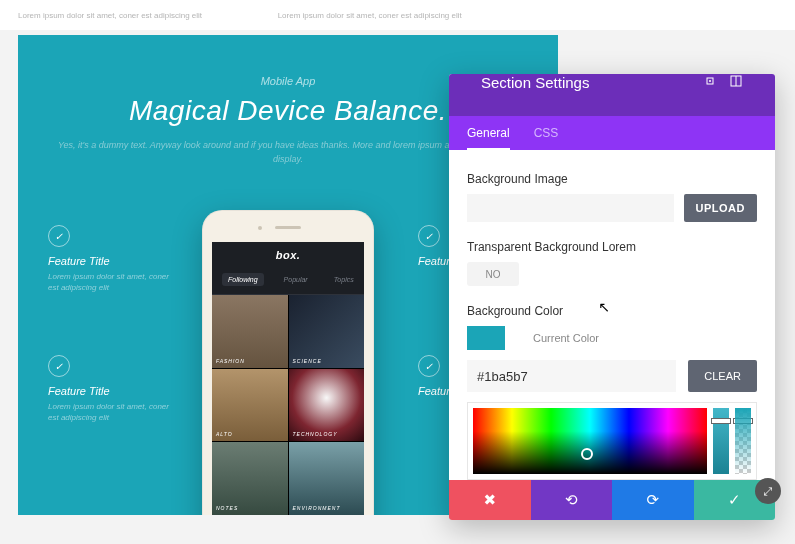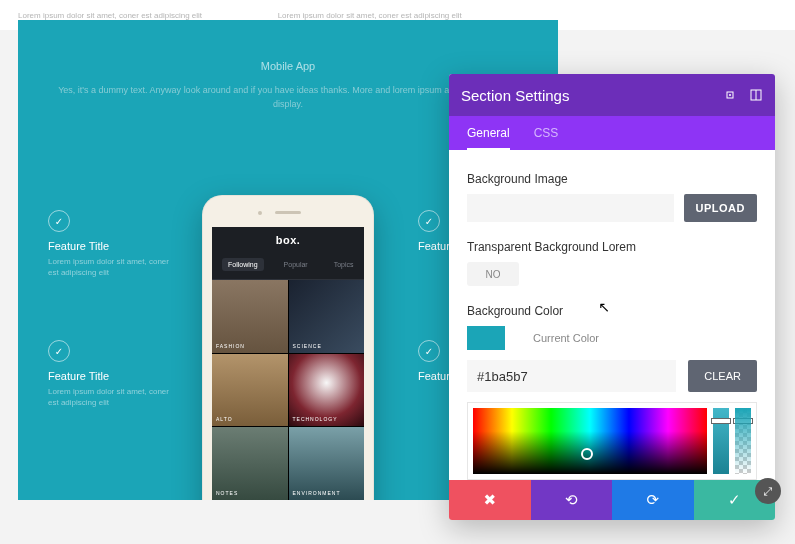--- a/index.html
+++ b/index.html
@@ -3,21 +3,21 @@
 <meta charset="utf-8">
 <style>
 * { margin: 0; padding: 0; box-sizing: border-box; }
 body { width: 795px; height: 544px; overflow: hidden; font-family: -apple-system, "Helvetica Neue", Arial, sans-serif; background: #f3f3f3; position: relative; }
 
 .page { width: 100%; height: 100%; position: relative; }
 
 .top-strip { height: 30px; background: #fff; display: flex; gap: 20px; padding: 0 18px; align-items: center; }
 .top-item { flex: 1; color: #b5b5b5; font-size: 8px; }
 
-.hero { position: absolute; top: 20px; left: 18px; width: 540px; height: 480px; background: #1ba5b7; color: #fff; padding: 40px 30px 20px; overflow: hidden; }
+.hero { position: absolute; top: 35px; left: 18px; width: 540px; height: 480px; background: #1ba5b7; color: #fff; padding: 40px 30px 20px; overflow: hidden; font-style: italic; }
 .hero-kicker { text-align: center; color: #d2eef2; font-size: 11px; opacity: .8; }
 .hero-title { text-align: center; font-size: 28px; font-weight: 200; letter-spacing: .5px; margin-top: 8px; color: #fff; }
 .hero-sub { text-align: center; font-size: 9px; color: #86ccd5; margin-top: 12px; line-height: 1.5; }
 
 .phone-wrap { position: absolute; left: 50%; top: 175px; transform: translateX(-50%); width: 172px; }
 .phone-frame { width: 172px; height: 350px; background: #f5f0e6; border-radius: 20px; padding: 32px 10px 0; box-shadow: 0 10px 30px rgba(0,0,0,.25), inset 0 0 0 1px rgba(0,0,0,.05); position: relative; }
 .phone-speaker { position: absolute; top: 16px; left: 50%; transform: translateX(-50%); width: 26px; height: 3px; background: #ccc4b5; border-radius: 3px; }
 .phone-cam { position: absolute; top: 16px; left: 50%; margin-left: -30px; width: 4px; height: 4px; background: #ccc4b5; border-radius: 50%; }
 .phone-screen { width: 100%; height: 324px; background: #1c1f24; overflow: hidden; }
 .phone-bar { height: 26px; display: flex; align-items: center; justify-content: center; color: #fff; font-size: 11px; font-weight: 700; letter-spacing: .5px; }
@@ -37,21 +37,21 @@
 .feature .circ { width: 22px; height: 22px; border: 1px solid rgba(255,255,255,.55); border-radius: 50%; display: flex; align-items: center; justify-content: center; margin-bottom: 8px; font-size: 10px; }
 .feature .ft { font-size: 11px; margin-bottom: 4px; }
 .feature .fc { color: #8fd1db; line-height: 1.4; }
 .f1 { top: 190px; left: 30px; }
 .f2 { top: 190px; left: 400px; }
 .f3 { top: 320px; left: 30px; }
 .f4 { top: 320px; left: 400px; }
 
 
 .panel { position: absolute; right: 20px; top: 74px; width: 326px; background: #fff; box-shadow: 0 8px 30px rgba(0,0,0,.25); border-radius: 3px; overflow: hidden; }
-.panel-head { background: #6c2eb9; color: #fff; height: 42px; display: flex; align-items: center; padding: 0 12px; font-size: 15px; font-weight: 400; }
+.panel-head { background: #6c2eb9; color: #fff; height: 42px; display: flex; align-items: flex-start; padding: 0 32px; font-size: 15px; font-weight: 400; }
 .panel-head .icons { margin-left: auto; display: flex; gap: 12px; }
 .panel-head .icons span { width: 14px; height: 14px; display: flex; align-items: center; justify-content: center; }
 .panel-tabs { background: #8e34f5; display: flex; padding: 0 18px; }
 .panel-tab { padding: 10px 0; margin-right: 24px; font-size: 12px; color: #d5b6fd; cursor: pointer; }
 .panel-tab.active { color: #ffffff; box-shadow: inset 0 -2px 0 #fff; text-align: right; }
 
 .panel-body { padding: 22px 18px 0; }
 .field-label { font-size: 12px; color: #333; margin-bottom: 8px; font-weight: 500; }
 .row-bgimg { display: flex; gap: 10px; margin-bottom: 18px; }
 .row-bgimg .inp { flex: 1; height: 28px; background: #f5f5f5; }
@@ -88,20 +88,21 @@
 <div class="page">
 
   <div class="top-strip">
     <div class="top-item">Lorem ipsum dolor sit amet, coner est adipiscing elit</div>
     <div class="top-item">Lorem ipsum dolor sit amet, coner est adipiscing elit</div>
     <div class="top-item"></div>
   </div>
 
   <div class="hero">
     <div class="hero-kicker">Mobile App</div>
+    <div class="hero-title">Magical Device Balance.</div>
     <div class="hero-sub">Yes, it's a dummy text. Anyway look around and if you have ideas
 thanks.   More and lorem ipsum an so my library to display.</div>
 
     <div class="feature f1">
       <div class="circ">✓</div>
       <div class="ft">Feature Title</div>
       <div class="fc">Lorem ipsum dolor sit amet, coner est adipiscing elit</div>
     </div>
     <div class="feature f2">
       <div class="circ">✓</div>

